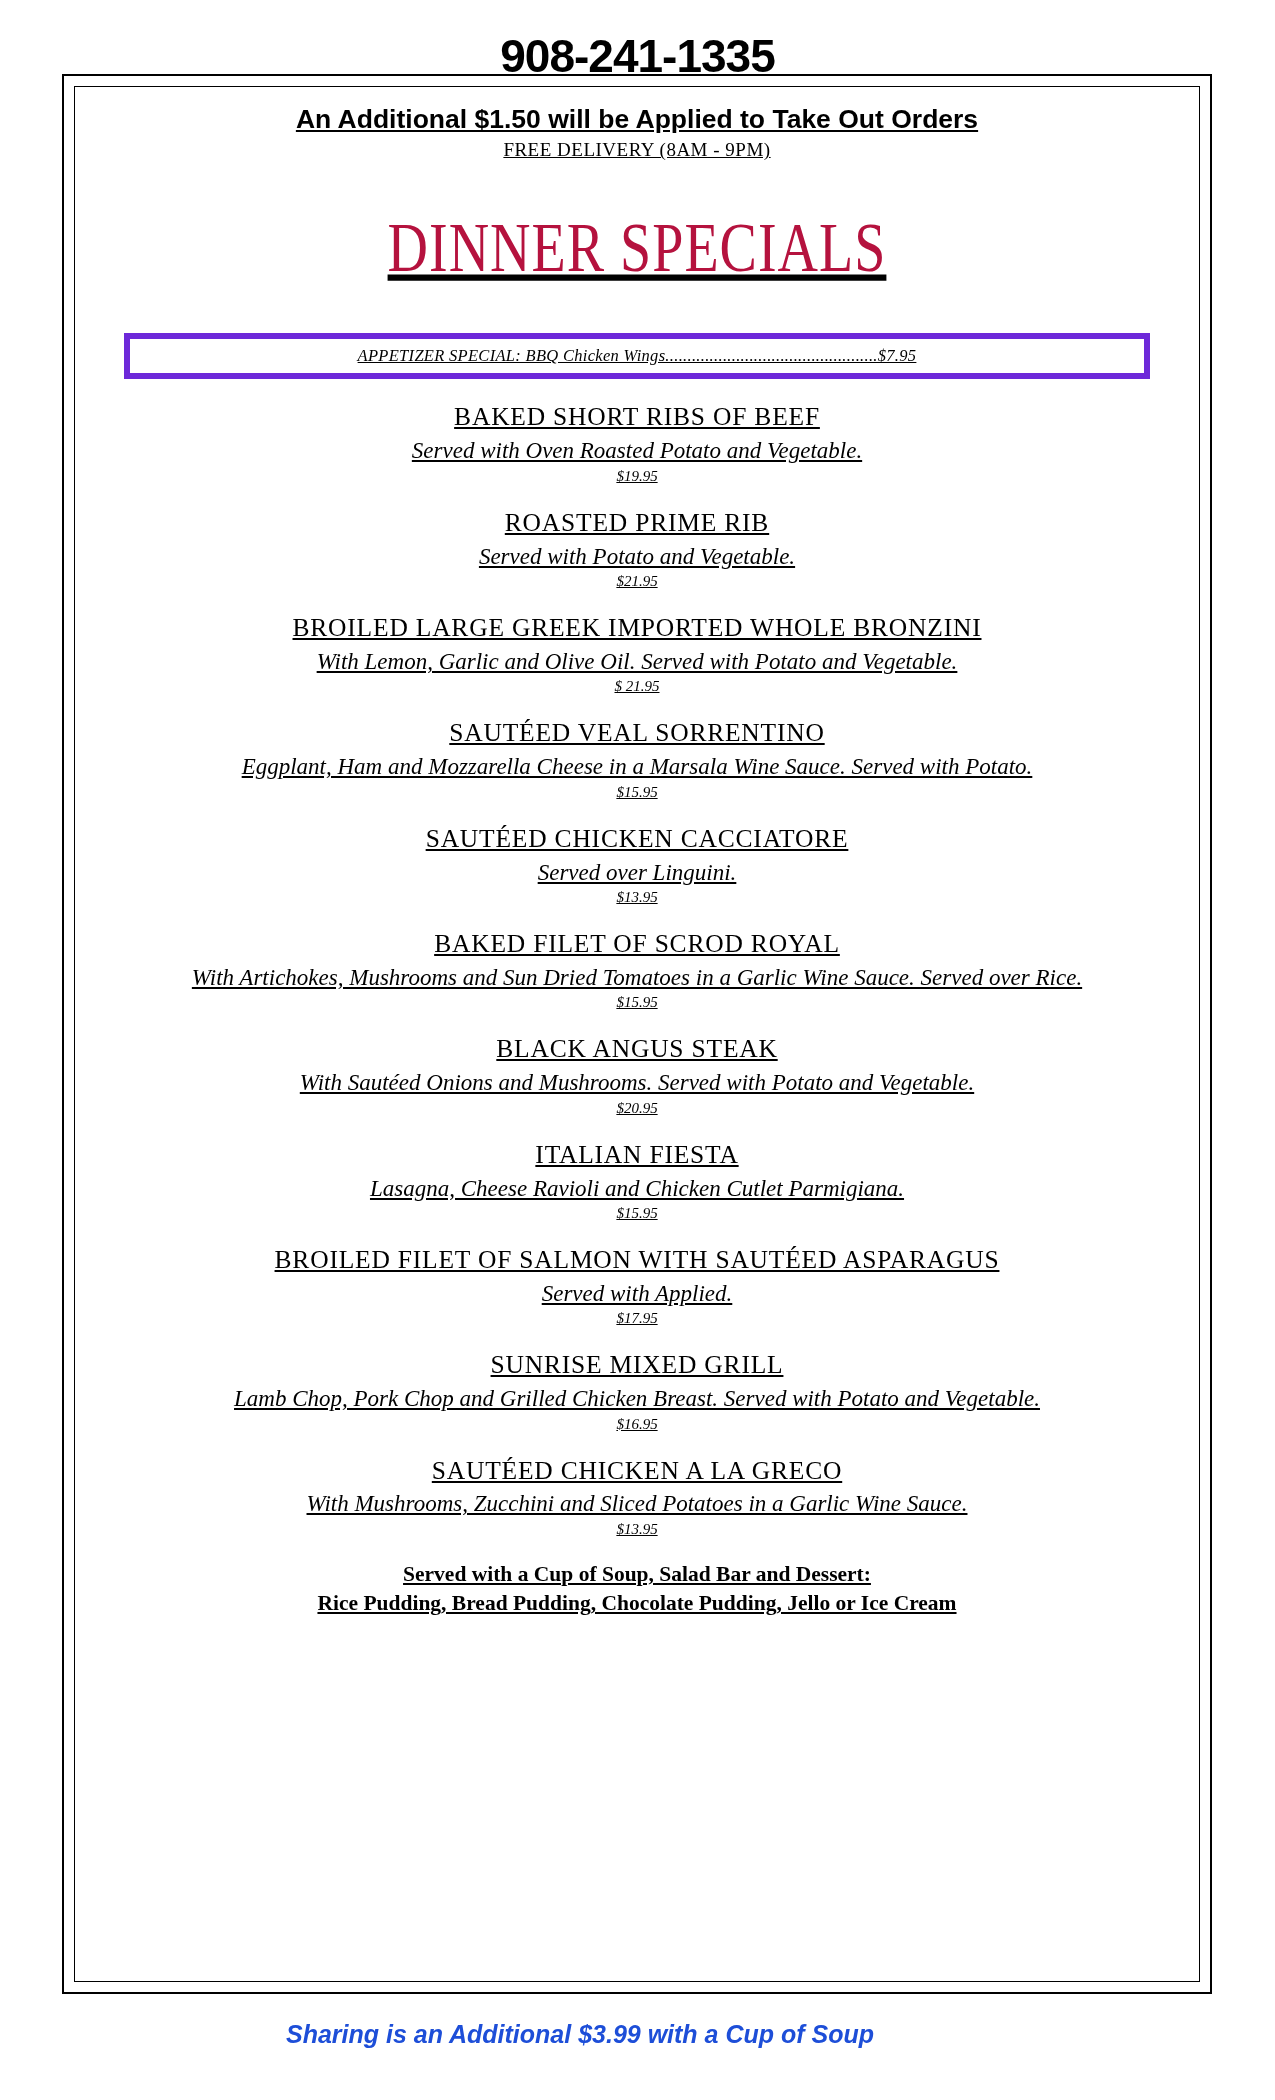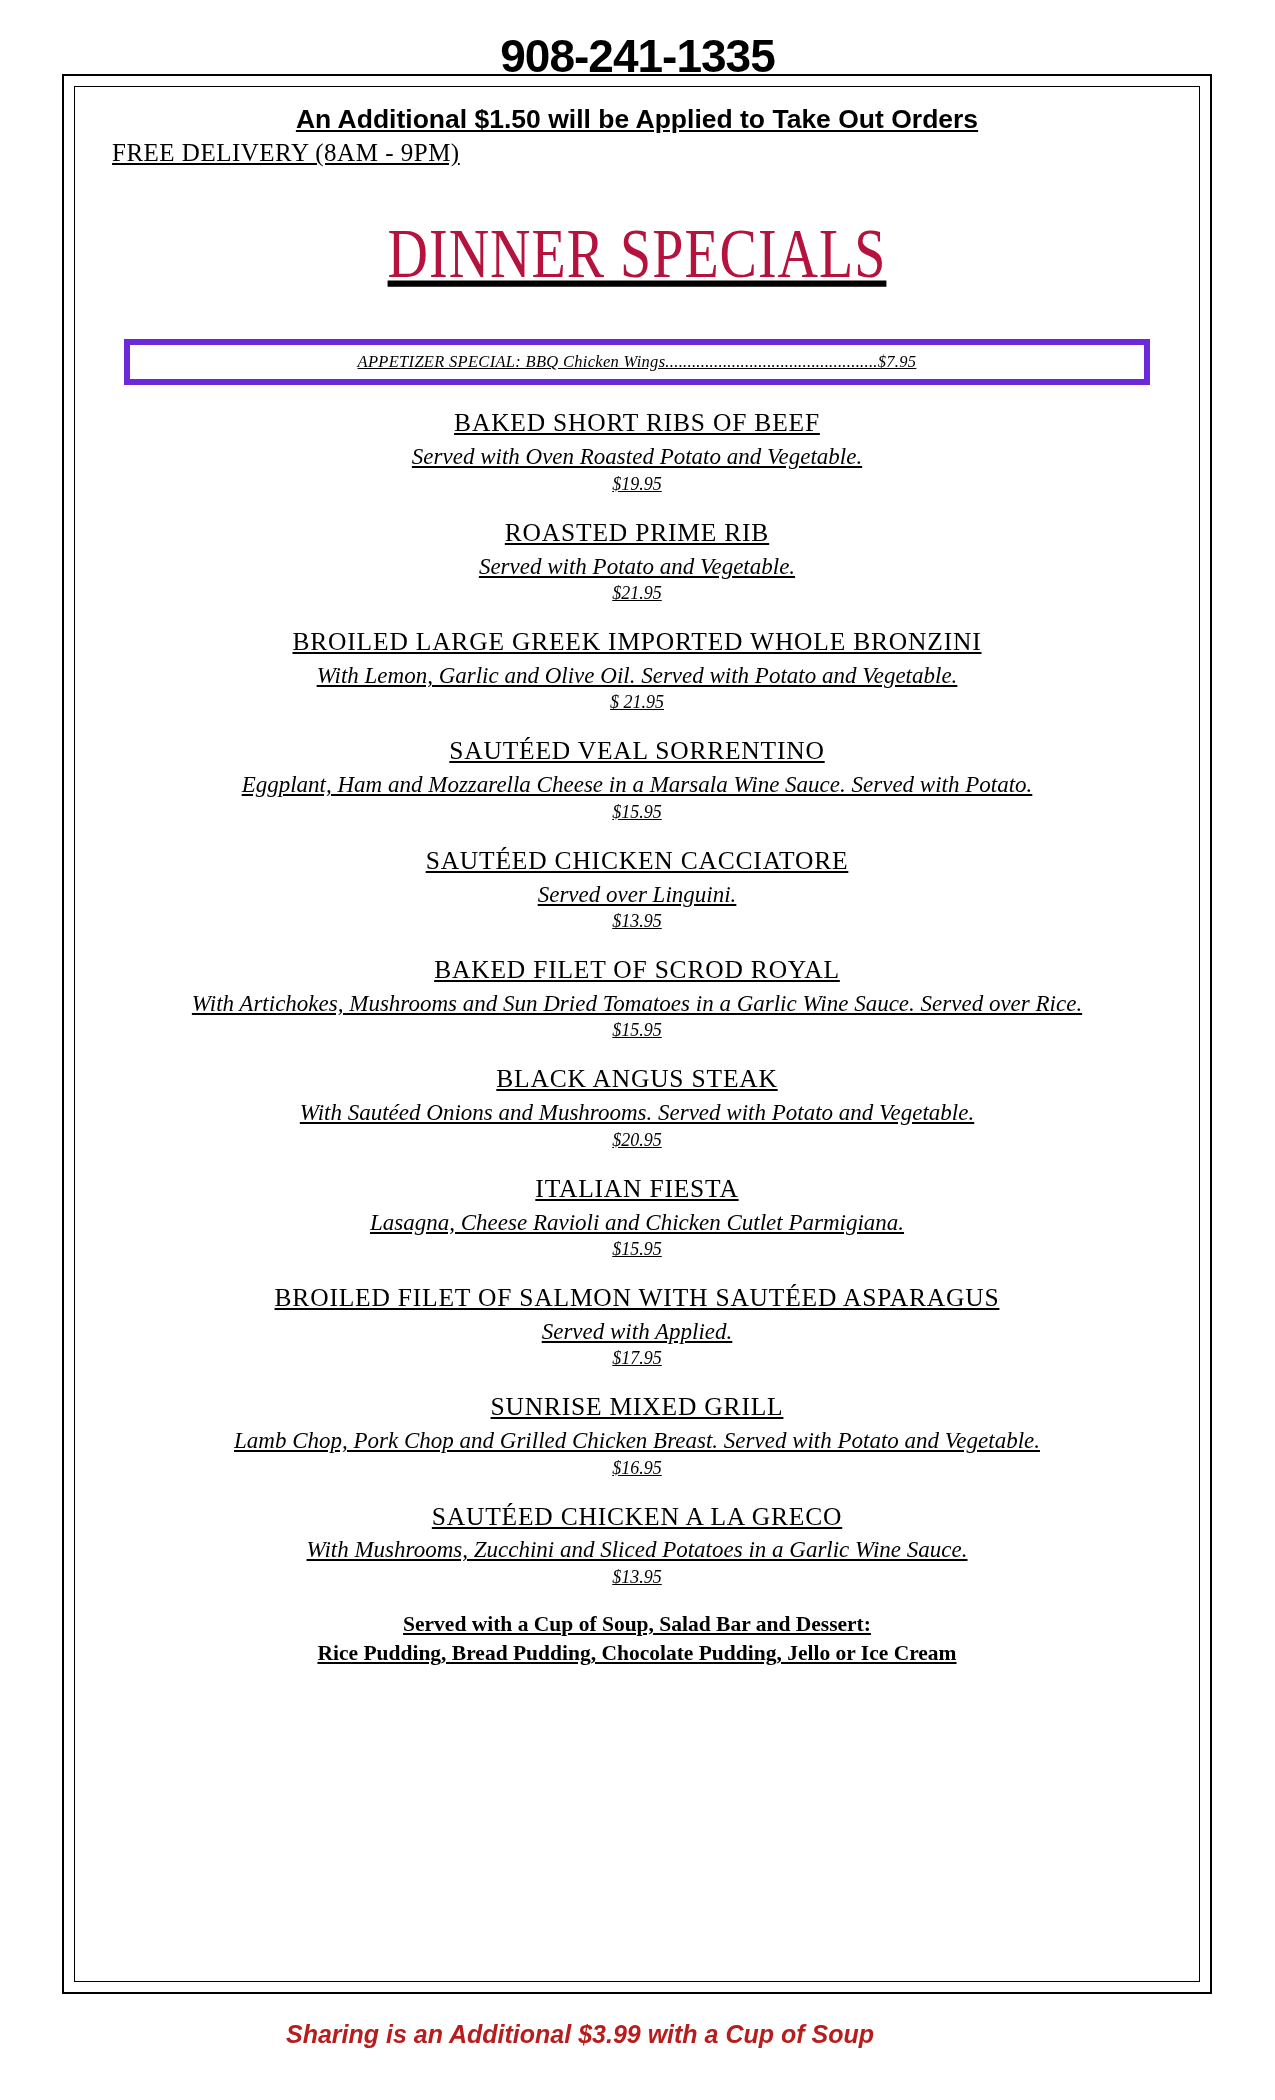--- a/index.html
+++ b/index.html
@@ -59,23 +59,23 @@
   }
   .takeout {
     text-align: center;
     font-family: "Liberation Sans", sans-serif;
     font-weight: bold;
     font-size: 26.5px;
     margin-top: 8px;
     line-height: 1.15;
   }
   .delivery {
-    text-align: left;
-    font-family: "Liberation Serif", serif;
-    font-size: 25px;
+    text-align: center;
+    font-family: "Liberation Serif", serif;
+    font-size: 19px;
     letter-spacing: 0.5px;
     margin-top: 5px;
   }
   .title {
     text-align: center;
     font-family: "Liberation Serif", serif;
     color: #b5123e;
     font-size: 56px;
     letter-spacing: 1px;
     margin-top: 46px;
@@ -116,41 +116,41 @@
     font-family: "Liberation Serif", serif;
     font-style: italic;
     font-size: 23px;
     line-height: 1.28;
     margin-top: 3px;
     padding: 0 6px;
   }
   .item-price {
     font-family: "Liberation Serif", serif;
     font-style: italic;
-    font-size: 18px;
+    font-size: 15px;
     margin-top: 2px;
   }
   .footer-note {
     text-align: center;
     font-family: "Liberation Serif", serif;
     font-weight: bold;
     font-size: 21.5px;
     line-height: 1.35;
   }
   .sharing {
     position: absolute;
     left: 0;
     top: 2020px;
     width: 1160px;
     text-align: center;
     font-family: "Liberation Sans", sans-serif;
     font-style: italic;
     font-weight: bold;
     font-size: 25px;
-    color: #b91c1c;
+    color: #1d4ed8;
   }
 </style>
 </head>
 <body>
 
 <div class="page">
 
   <div class="phone">908-241-1335</div>
 
   <div class="frame-outer">

